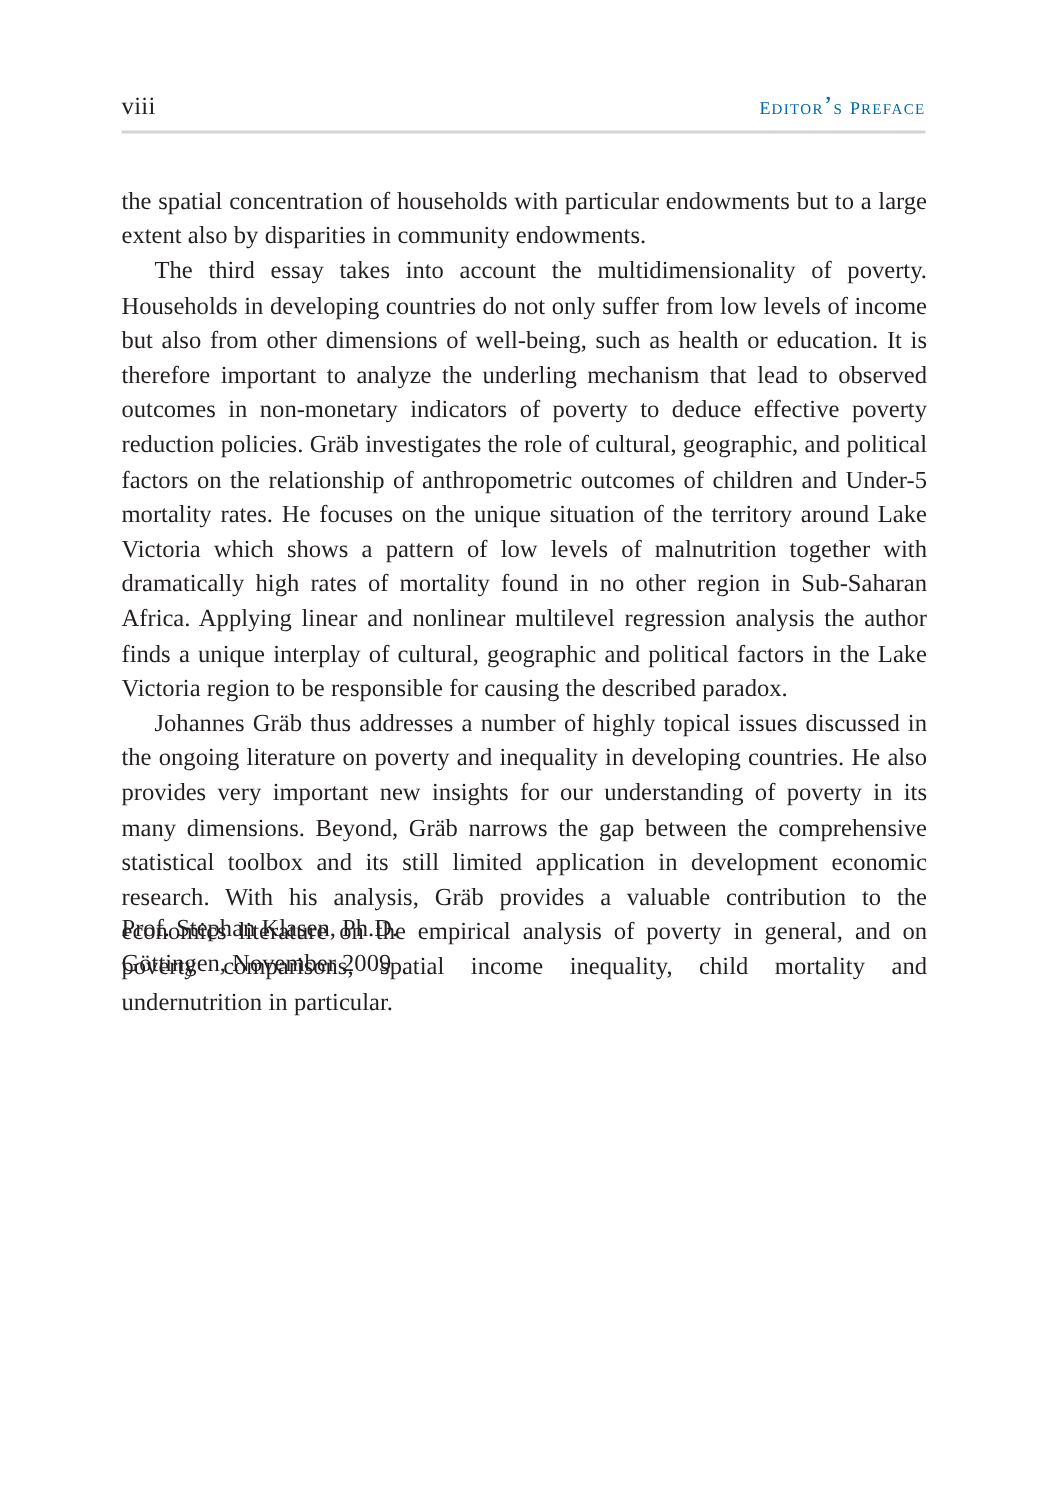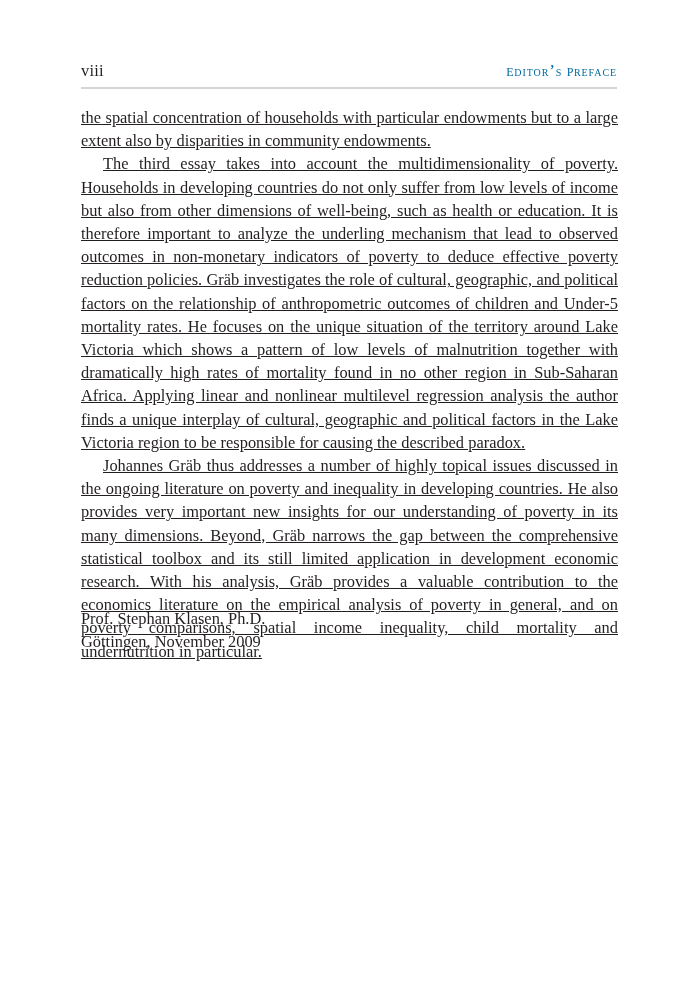--- a/index.html
+++ b/index.html
@@ -61,23 +61,22 @@
     top: 87px;
     width: 536px;
     height: 2px;
     background: #d4d4d4;
   }
 
   
   .body-text {
     position: absolute;
     left: 81px;
-    top: 106px;
+    top: 122px;
     width: 537px;
-    text-decoration: underline;
   }
 
   .body-text p {
     margin: 0;
     font-size: 16.4px;
     line-height: 23.2px;
     text-align: justify;
     text-justify: inter-word;
     color: #231f20;
     hyphens: none;

